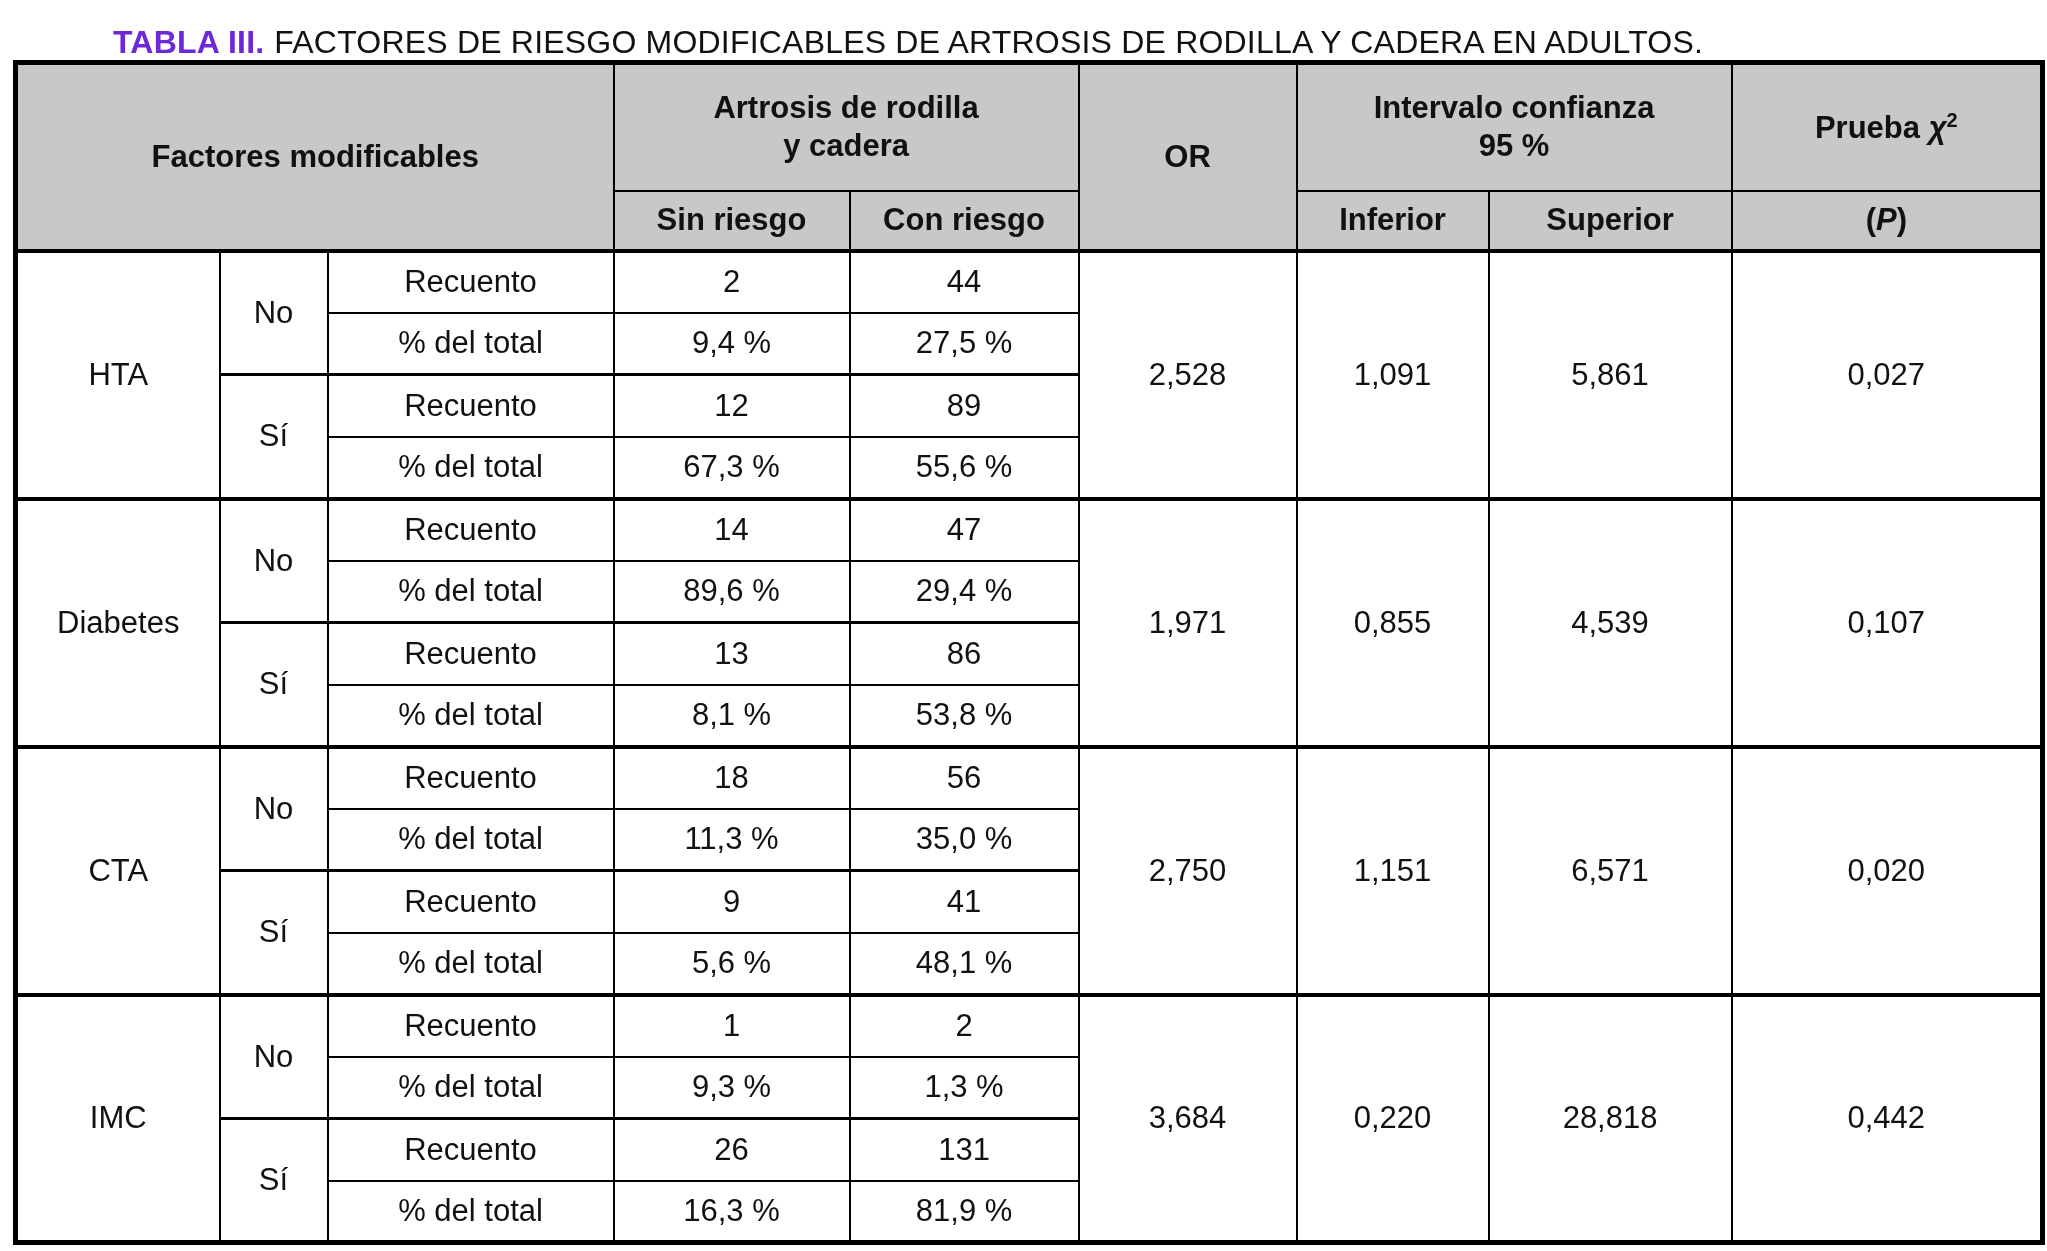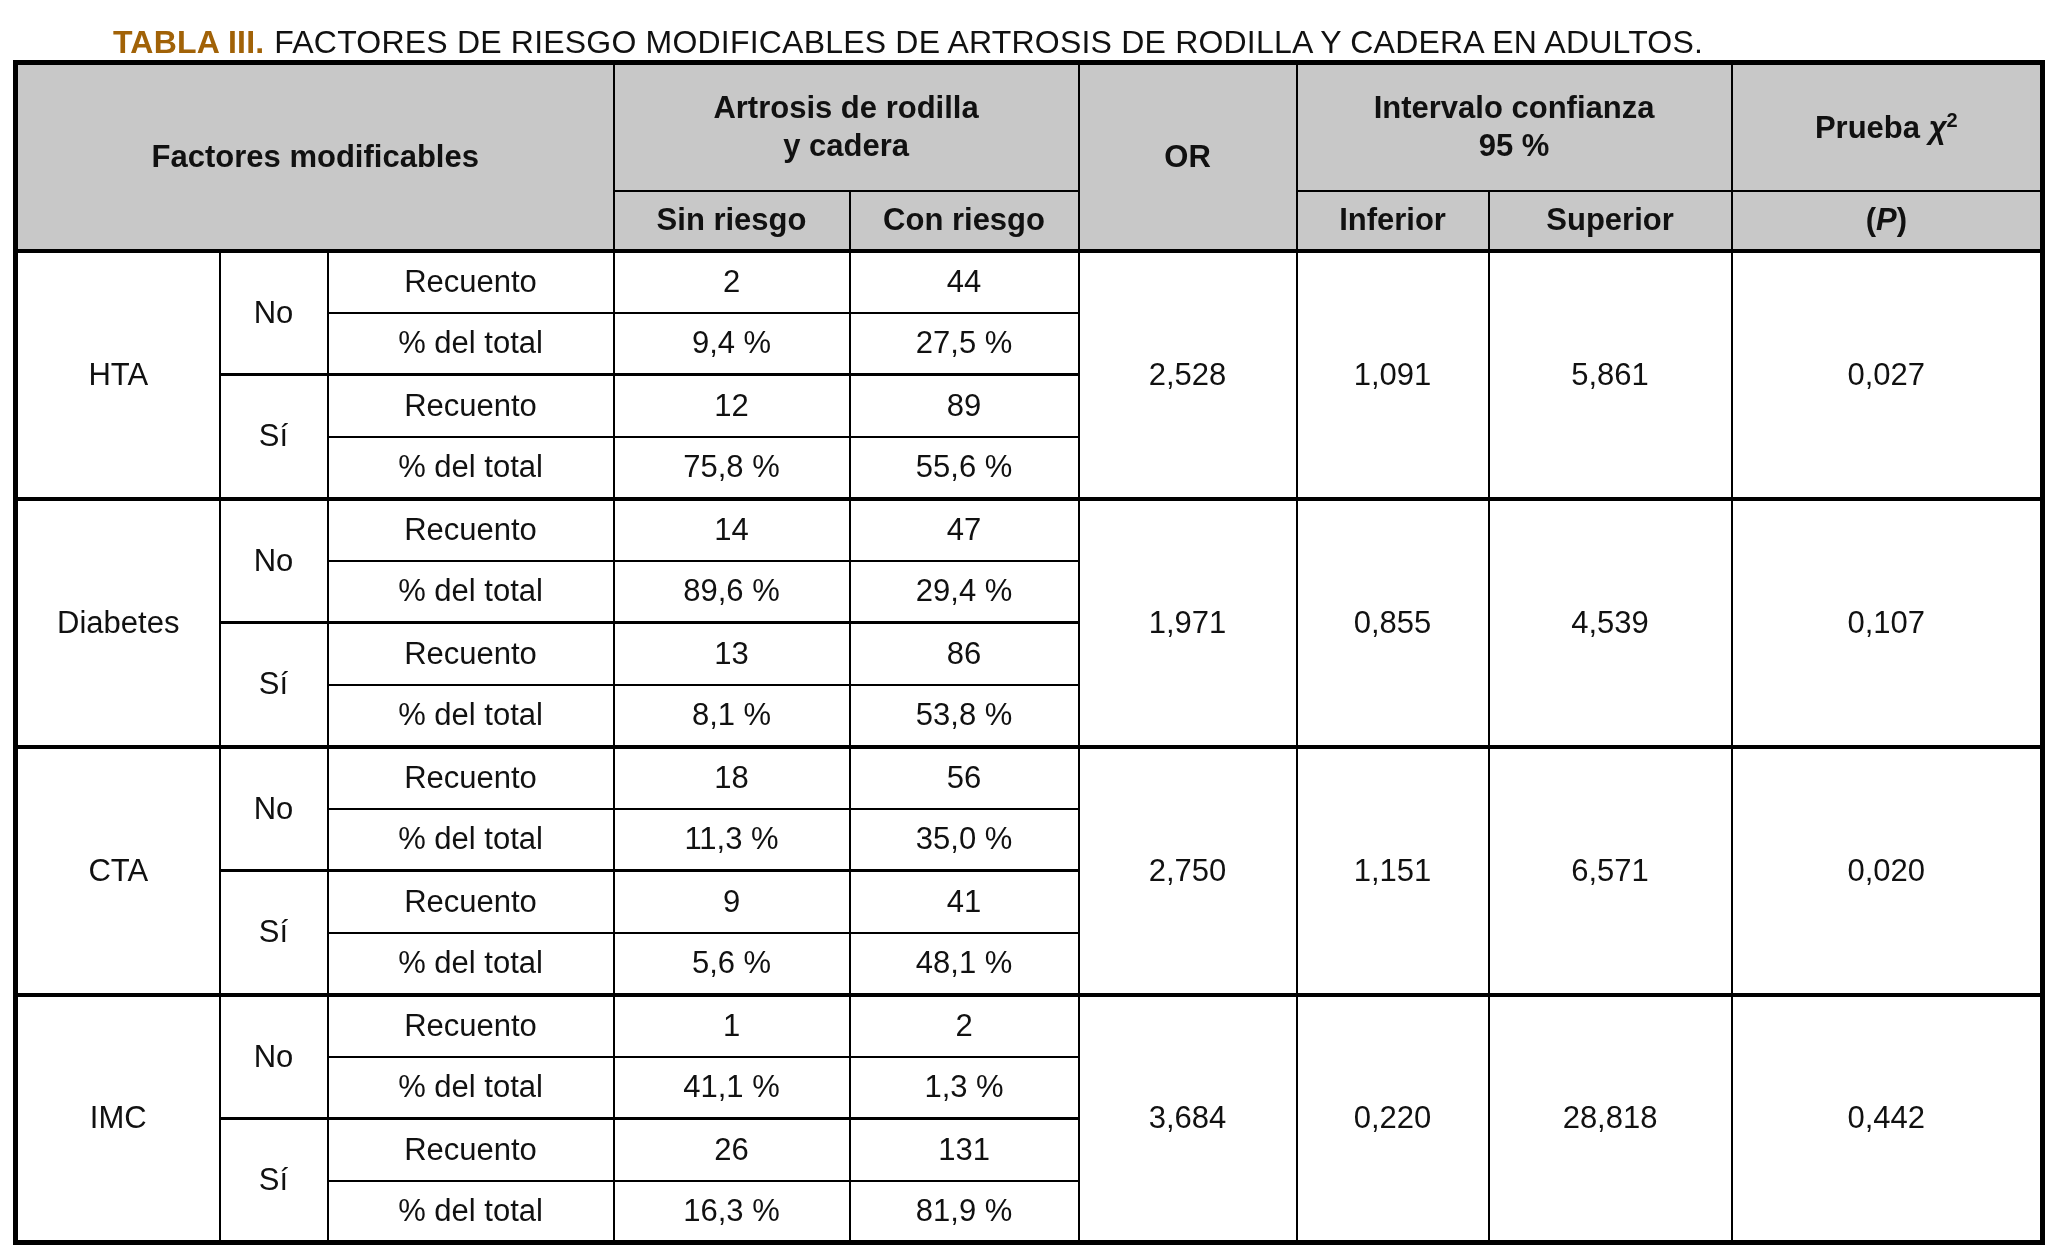--- a/index.html
+++ b/index.html
@@ -20,21 +20,21 @@
     position: absolute;
     left: 113px;
     top: 24px;
     font-size: 32px;
     white-space: nowrap;
     color: #111111;
     letter-spacing: 0.2px;
   }
   #caption .cap-label {
     font-weight: bold;
-    color: #a16207;
+    color: #6d28d9;
     margin-right: 10px;
   }
   
   table.risk {
     position: absolute;
     left: 13px;
     top: 60px;
     width: 2027px;
     border-collapse: collapse;
     table-layout: fixed;
@@ -124,21 +124,21 @@
         <td>27,5 %</td>
       </tr>
       <tr class="group-start">
         <td rowspan="2">Sí</td>
         <td>Recuento</td>
         <td>12</td>
         <td>89</td>
       </tr>
       <tr>
         <td>% del total</td>
-        <td>75,8 %</td>
+        <td>67,3 %</td>
         <td>55,6 %</td>
       </tr>
 
       <tr class="block-start">
         <td rowspan="4">Diabetes</td>
         <td rowspan="2">No</td>
         <td>Recuento</td>
         <td>14</td>
         <td>47</td>
         <td rowspan="4">1,971</td>
@@ -197,21 +197,21 @@
         <td>Recuento</td>
         <td>1</td>
         <td>2</td>
         <td rowspan="4">3,684</td>
         <td rowspan="4">0,220</td>
         <td rowspan="4">28,818</td>
         <td rowspan="4">0,442</td>
       </tr>
       <tr>
         <td>% del total</td>
-        <td>41,1 %</td>
+        <td>9,3 %</td>
         <td>1,3 %</td>
       </tr>
       <tr class="group-start">
         <td rowspan="2">Sí</td>
         <td>Recuento</td>
         <td>26</td>
         <td>131</td>
       </tr>
       <tr>
         <td>% del total</td>

